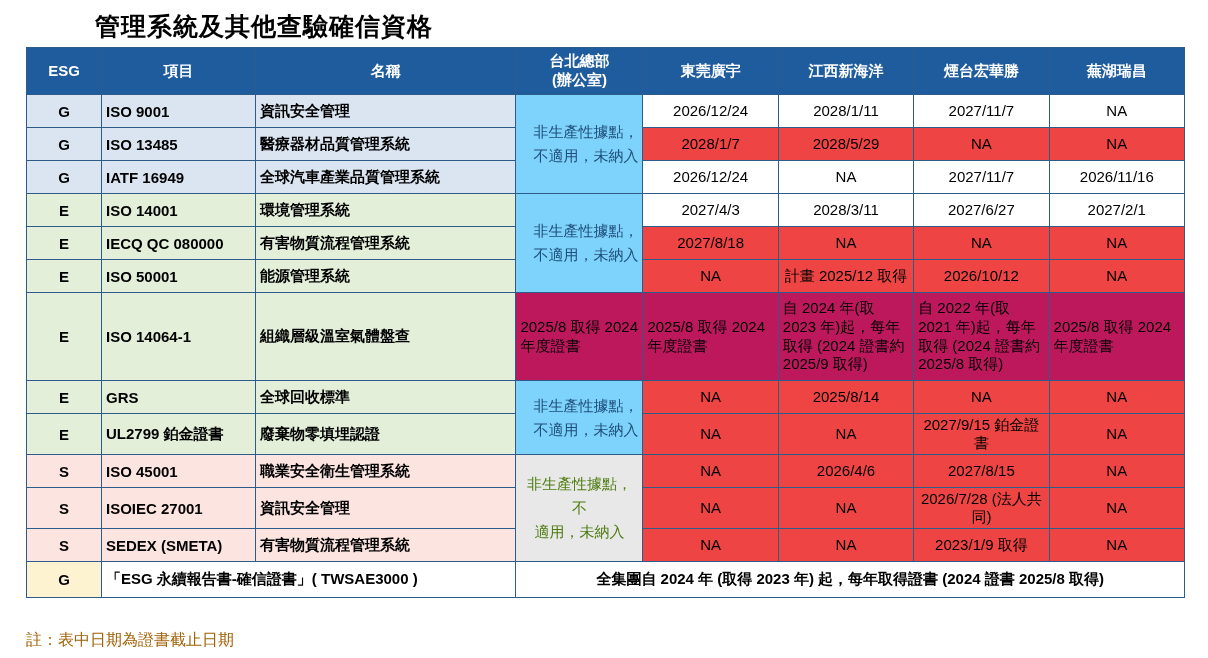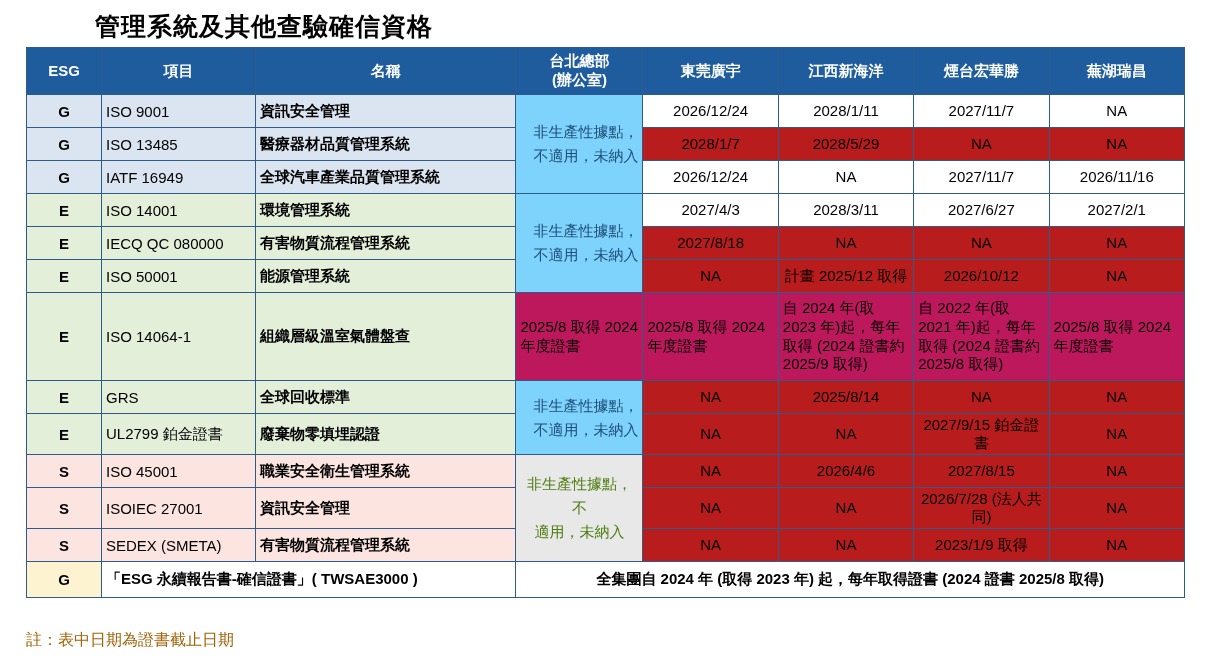--- a/index.html
+++ b/index.html
@@ -50,29 +50,29 @@
     background: #1f5c9e;
     color: #ffffff;
     font-weight: bold;
     font-size: 16px;
     text-align: center;
     height: 47px;
     line-height: 1.25;
     border: 1px solid #1f5c9e;
   }
   .c-esg { width: 72px; text-align: center; font-weight: bold; }
-  .c-item { width: 148px; text-align: left; padding-left: 10px; font-weight: normal; }
+  .c-item { width: 148px; text-align: left; padding-left: 10px; font-weight: bold; }
   .c-name { width: 250px; text-align: left; padding-left: 8px; font-weight: bold; }
 
   
   .g-row .c-esg, .g-row .c-item, .g-row .c-name { background: #dbe5f1; }
   .e-row .c-esg, .e-row .c-item, .e-row .c-name { background: #e3efd9; }
   .s-row .c-esg, .s-row .c-item, .s-row .c-name { background: #fce4e0; }
 
-  .val { background: #b91c1c; text-align: center; font-size: 14px; line-height: 1.2; }
+  .val { background: #ef4444; text-align: center; font-size: 14px; line-height: 1.2; }
   .val-white { background: #ffffff; text-align: center; font-size: 14px; line-height: 1.2; }
   .notapp {
     background: #7dd3fc;
     text-align: right;
     color: #1f4e79;
     font-size: 13.5px;
     line-height: 1.6;
   }
   .notapp-b {
     background: #e8e8e8;

